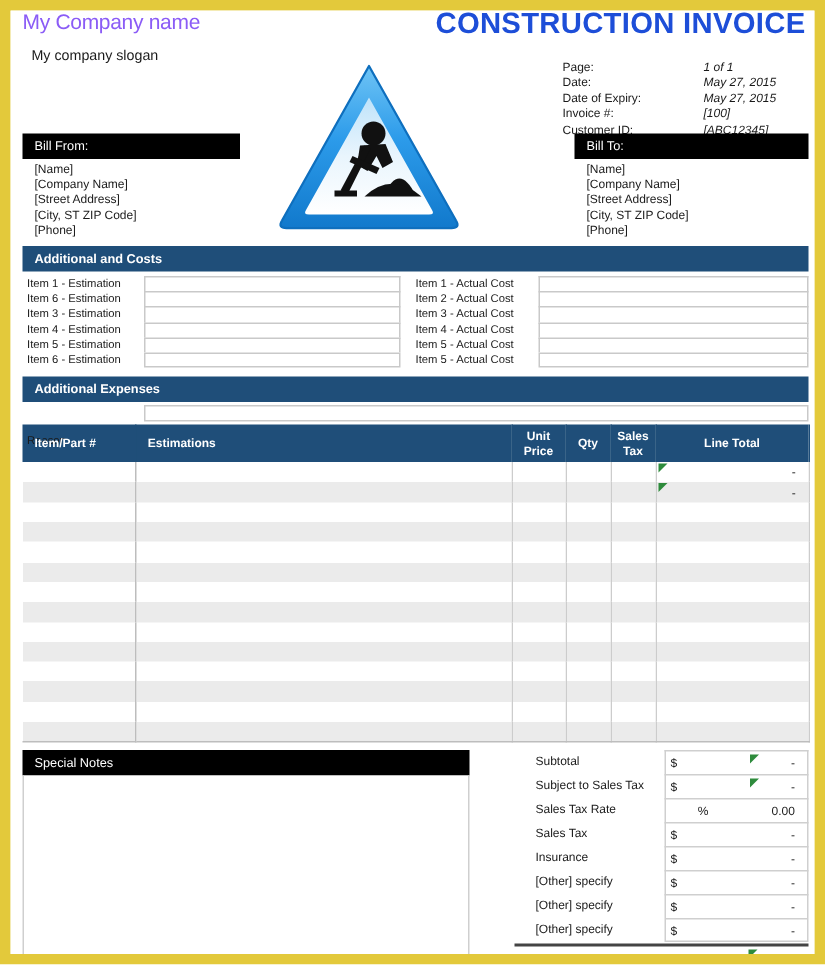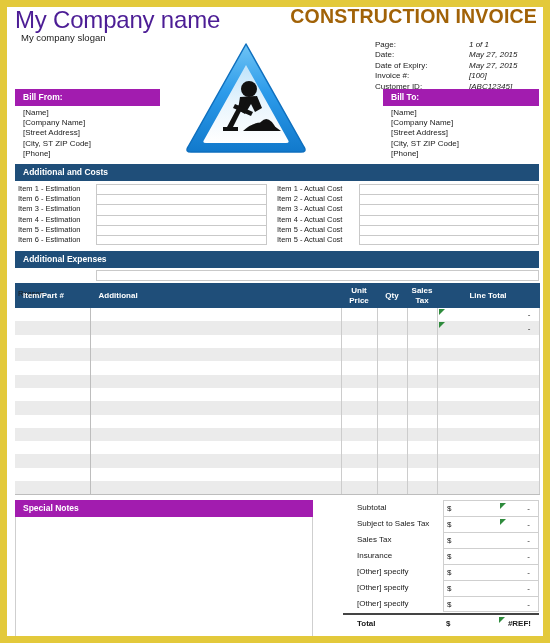--- a/index.html
+++ b/index.html
@@ -31,39 +31,39 @@
 
   
   .hdr {
     position: relative;
     height: 82px;
   }
   .co-name {
     position: absolute;
     left: 8px;
     top: -1px;
-    font-size: 24px;
-    color: #4c1d95;
+    font-size: 14px;
+    color: #8b5cf6;
     letter-spacing: -0.2px;
     white-space: nowrap;
   }
   .co-slogan {
     position: absolute;
     left: 14px;
     top: 25px;
     font-size: 9.5px;
     color: #1a1a1a;
   }
   .doc-title {
     position: absolute;
     right: 6px;
     top: -2px;
     font-size: 19.5px;
     font-weight: bold;
-    color: #a16207;
+    color: #1d4ed8;
     letter-spacing: 0.2px;
     white-space: nowrap;
   }
   .meta {
     position: absolute;
     right: 8px;
     top: 33px;
     width: 160px;
     font-size: 8px;
     color: #1a1a1a;
@@ -91,24 +91,24 @@
     height: 75px;
   }
   .billbox {
     position: absolute;
     top: 0;
     width: 145px;
   }
   .billbox.left { left: 8px; }
   .billbox.right { right: 4px; width: 156px; }
   .bar {
-    background: #a21caf;
+    background: #000000;
     color: #ffffff;
     font-size: 8.5px;
-    font-weight: bold;
+    font-weight: normal;
     padding: 3px 0 3px 8px;
     line-height: 11px;
   }
   .billlines {
     font-size: 8px;
     color: #1a1a1a;
     padding: 2px 0 0 8px;
     line-height: 10.2px;
   }
 
@@ -454,21 +454,21 @@
       <col style="width:75px">
       <col style="width:251px">
       <col style="width:36px">
       <col style="width:30px">
       <col style="width:30px">
       <col style="width:102px">
     </colgroup>
     <thead>
       <tr>
         <th class="l">Item/Part #</th>
-        <th class="l">Additional</th>
+        <th class="l">Estimations</th>
         <th class="c">
           <span>Unit</span><br>
           <span>Price</span>
         </th>
         <th class="c">Qty</th>
         <th class="c">
           <span>Sales</span><br>
           <span>Tax</span>
         </th>
         <th class="c">Line Total</th>
@@ -610,20 +610,27 @@
 
       <div class="trow">
         <div class="tlbl">Subject to Sales Tax</div>
         <div class="tval">
           <span class="cur">$</span>
           <span class="tflag"></span>
           <span class="amt">-</span>
         </div>
       </div>
 
+      <div class="trow ratebox">
+        <div class="tlbl">Sales Tax Rate</div>
+        <div class="tval">
+          <span class="pct">%</span>
+          <span class="amt">0.00</span>
+        </div>
+      </div>
 
       <div class="trow">
         <div class="tlbl">Sales Tax</div>
         <div class="tval">
           <span class="cur">$</span>
           <span class="amt">-</span>
         </div>
       </div>
 
       <div class="trow">

